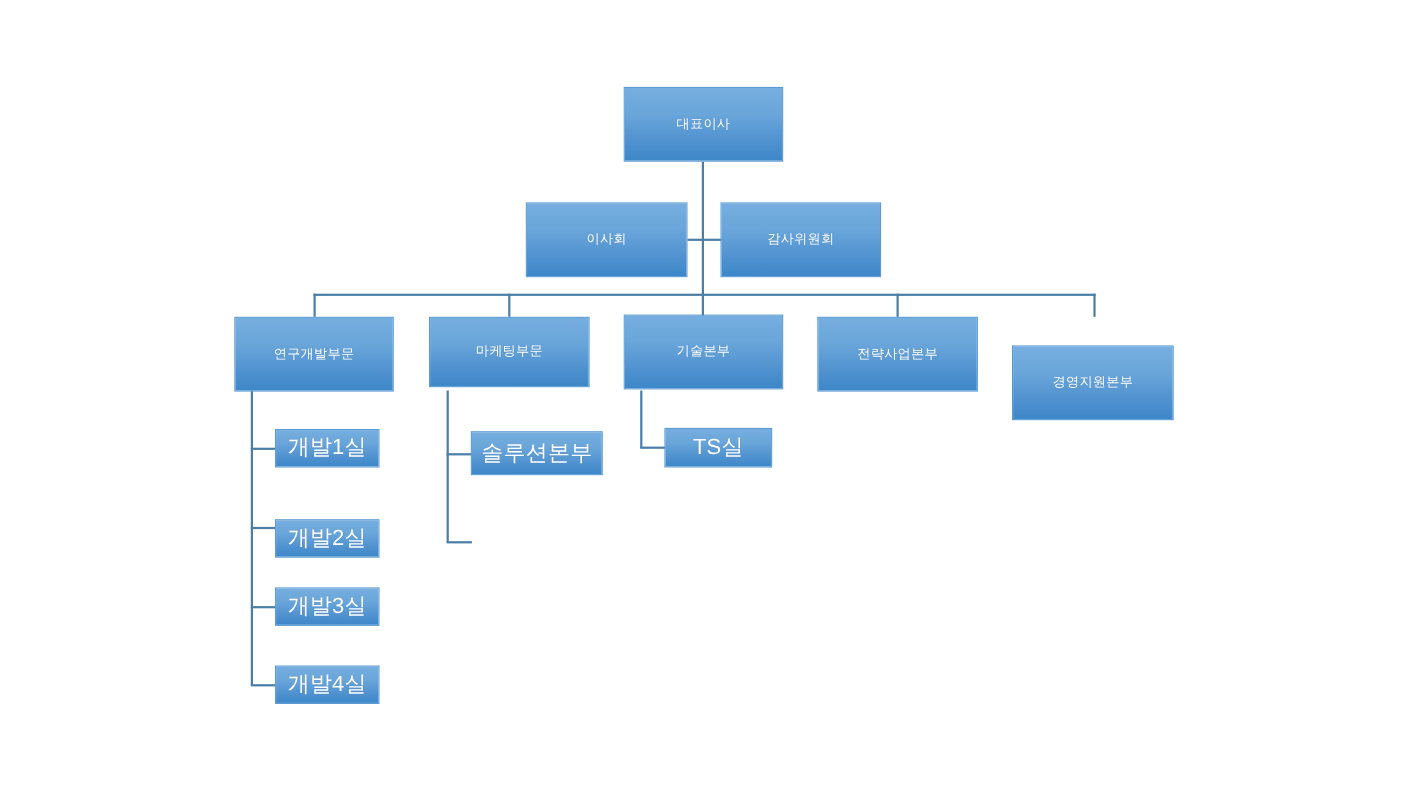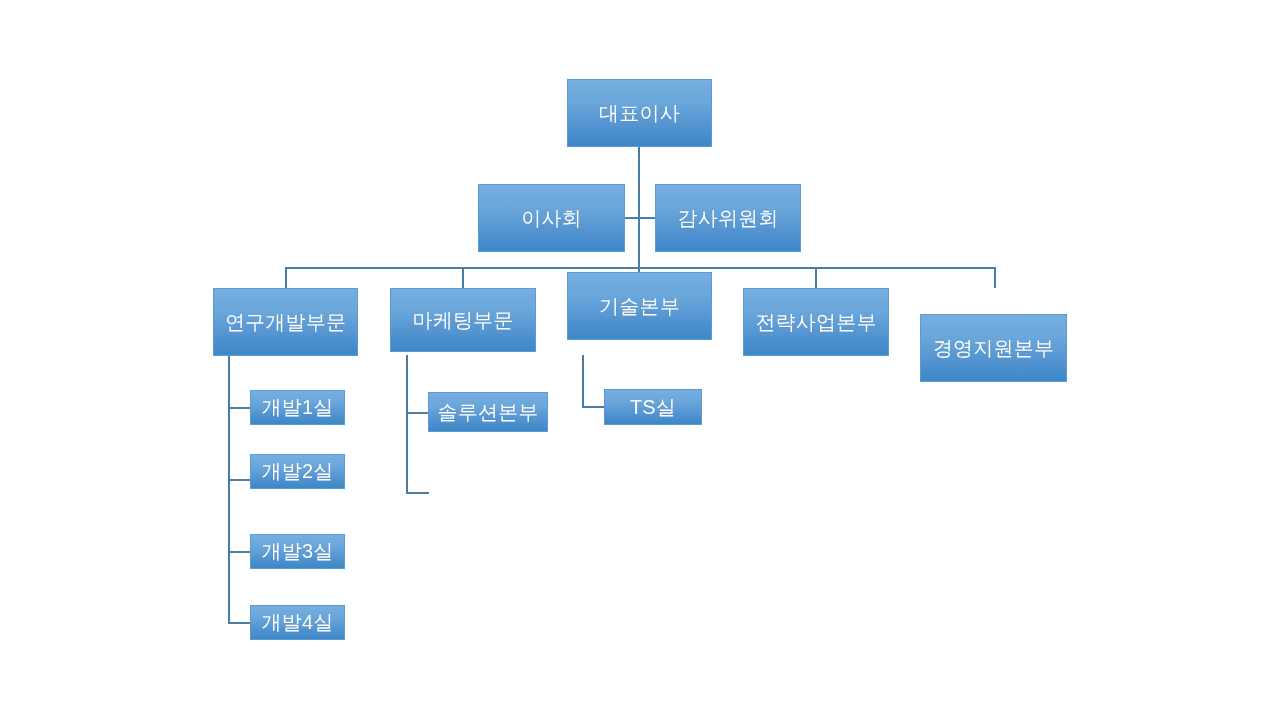--- a/index.html
+++ b/index.html
@@ -38,21 +38,21 @@
     justify-content: center;
     text-align: center;
     color: #ffffff;
     background: linear-gradient(to bottom, #76aedf 0%, #6aa6da 35%, #4f91cf 75%, #3d87c8 100%);
     border: 1px solid #5b9bd5;
     line-height: 1.15;
     padding: 0 4px;
     letter-spacing: 0.2px;
     text-shadow: 0 0 1px rgba(0,0,0,0.12);
   }
-  .node-lg { font-size: 20px; }
+  .node-lg { font-size: 12px; }
   .node-sm { font-size: 20px; }
 </style>
 </head>
 <body>
 
 <div id="chart-canvas">
 
   <div class="conn conn-v" style="left:638px; top:147px; height:121px;"></div>
 
   <div class="conn conn-h" style="left:625px; top:217px; width:31px;"></div>
@@ -90,37 +90,37 @@
   </div>
 
   <div class="node node-lg" style="left:213px; top:288px; width:145px; height:68px;">
     <span>연구개발부문</span>
   </div>
 
   <div class="node node-lg" style="left:390px; top:288px; width:146px; height:64px;">
     <span>마케팅부문</span>
   </div>
 
-  <div class="node node-lg" style="left:567px; top:272px; width:145px; height:68px;">
+  <div class="node node-lg" style="left:567px; top:286px; width:145px; height:68px;">
     <span>기술본부</span>
   </div>
 
   <div class="node node-lg" style="left:743px; top:288px; width:146px; height:68px;">
     <span>전략사업본부</span>
   </div>
 
   <div class="node node-lg" style="left:920px; top:288px; width:147px; height:68px;margin-top:26px;">
     <span>경영지원본부</span>
   </div>
 
   <div class="node node-sm" style="left:250px; top:390px; width:95px; height:35px;">
     <span>개발1실</span>
   </div>
 
-  <div class="node node-sm" style="left:250px; top:454px; width:95px; height:35px;">
+  <div class="node node-sm" style="left:250px; top:472px; width:95px; height:35px;">
     <span>개발2실</span>
   </div>
 
   <div class="node node-sm" style="left:250px; top:534px; width:95px; height:35px;">
     <span>개발3실</span>
   </div>
 
   <div class="node node-sm" style="left:250px; top:605px; width:95px; height:35px;">
     <span>개발4실</span>
   </div>

